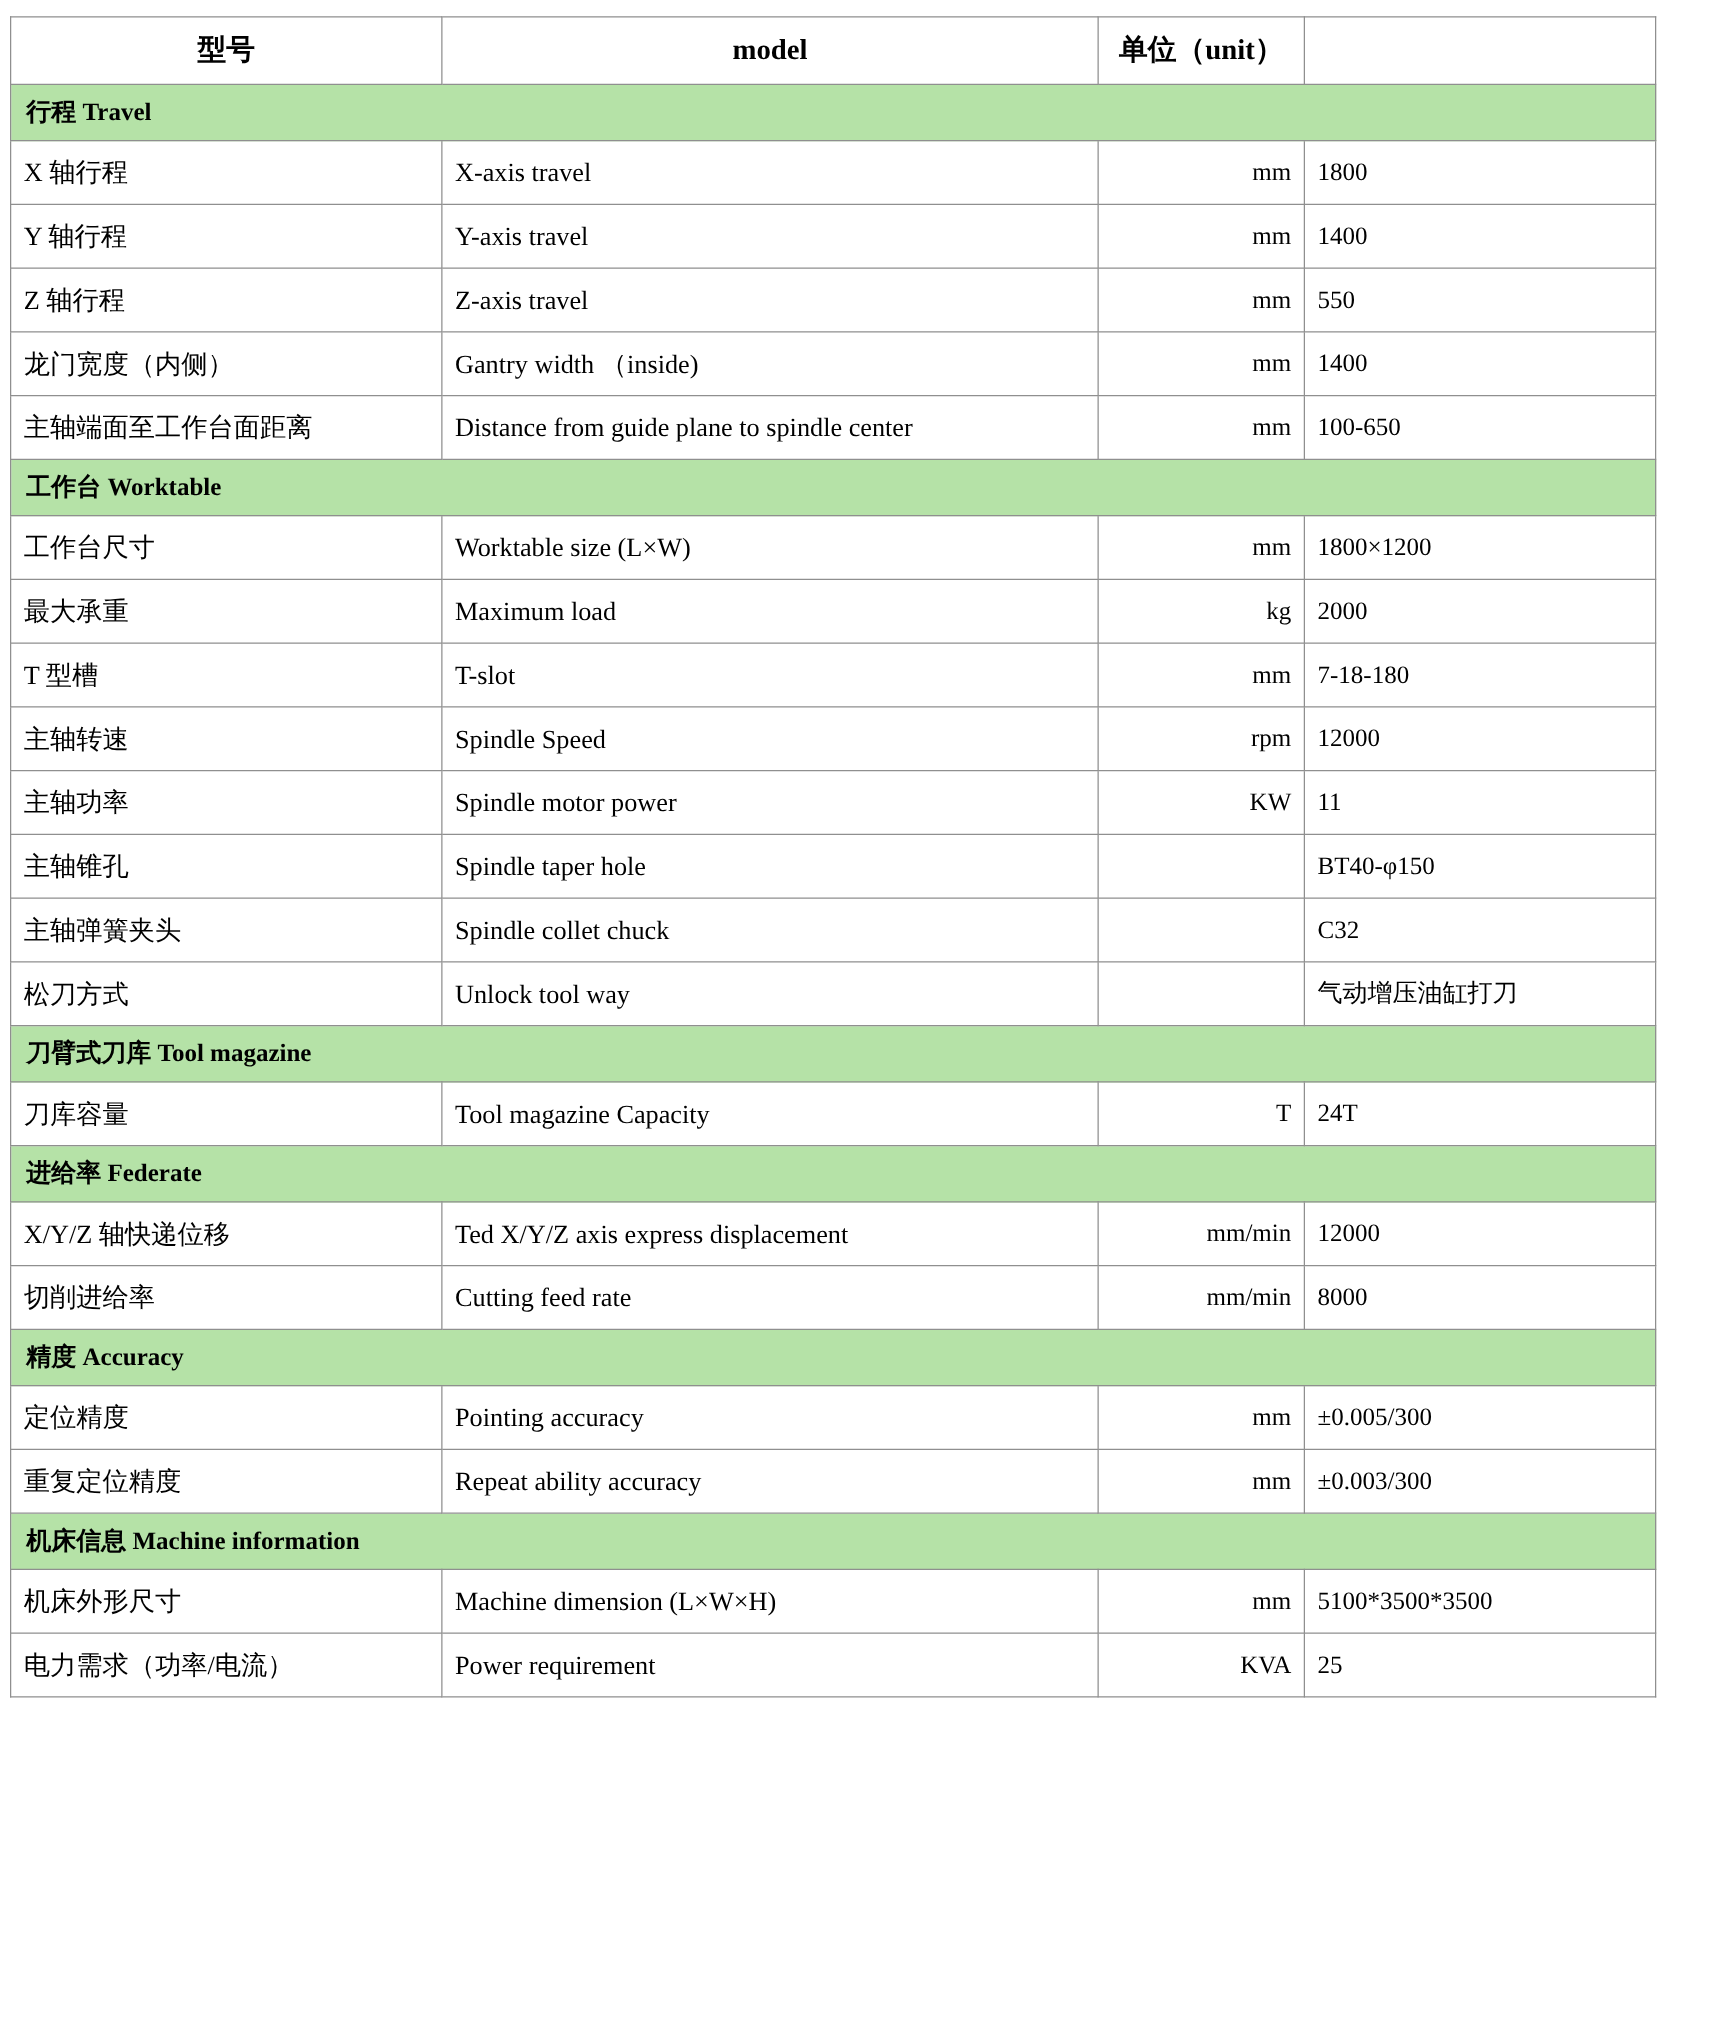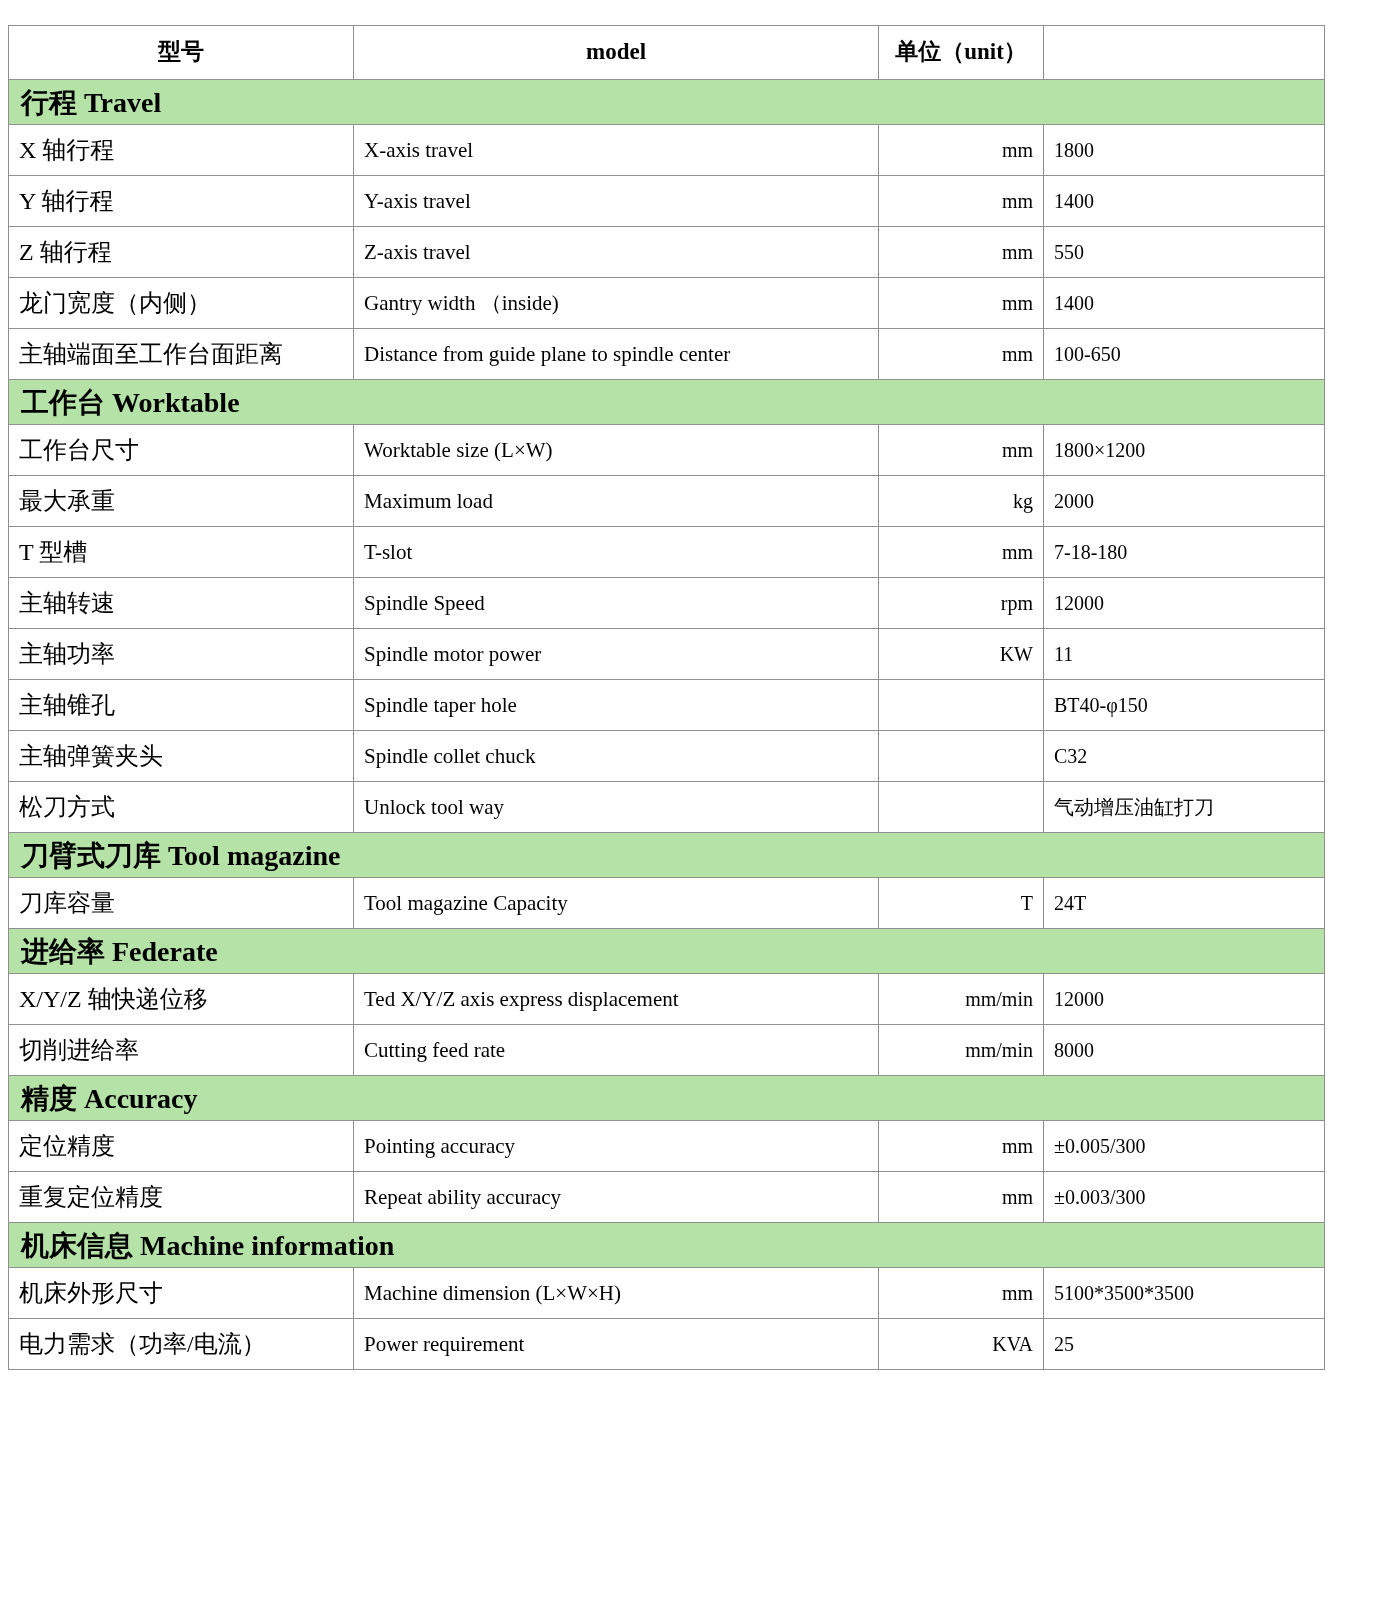--- a/index.html
+++ b/index.html
@@ -8,21 +8,21 @@
     background: #ffffff;
   }
   body {
     width: 1378px;
     height: 1614px;
     font-family: "Liberation Serif", serif;
     color: #000000;
   }
   .spec-table {
     width: 1316px;
-    margin: 25px 0 0 8px;
+    margin: 13px 0 0 8px;
     border-collapse: collapse;
     table-layout: fixed;
   }
   .spec-table td {
     border: 1px solid #8f8f8f;
     padding: 0 10px;
     font-size: 21px;
     line-height: 1.25;
     vertical-align: middle;
     height: 50px;
@@ -37,27 +37,27 @@
     font-weight: bold;
     font-size: 23px;
     height: 53px;
   }
   tr.header td.blank {
     border-right: 1px solid #8f8f8f;
   }
   tr.section td {
     background: #b5e2a7;
     font-weight: bold;
-    font-size: 28px;
+    font-size: 20px;
     height: 44px;
     padding-left: 12px;
     border-left: 1px solid #8f8f8f;
     border-right: 1px solid #8f8f8f;
   }
-  td.cn-cell { font-size: 24px; }
+  td.cn-cell { font-size: 21px; }
   td.en-cell { font-size: 21px; }
   td.unit-cell { text-align: right; font-size: 20px; }
   td.val-cell { font-size: 20px; }
 </style>
 </head>
 <body>
 
 <table class="spec-table">
   <colgroup>
     <col class="c-cn">

